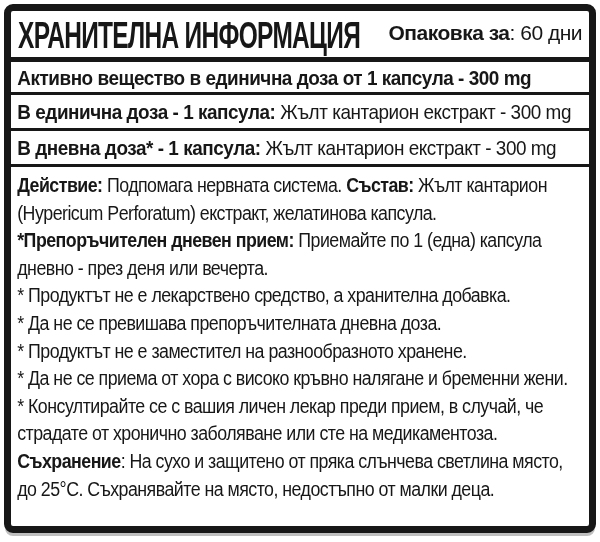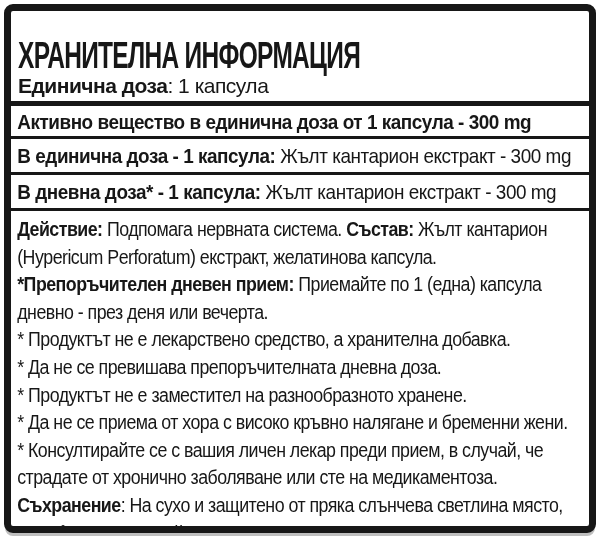--- a/index.html
+++ b/index.html
@@ -17,24 +17,23 @@
     width:592px;height:529px;
     box-sizing:border-box;
     border:7px solid #171717;
     border-radius:9px;
     background:#ffffff;
     box-shadow:0 4px 0 -1px #bfbfbf;
     overflow:hidden;
   }
   .header{
     display:flex;
-    justify-content:space-between;
+    justify-content:flex-end;
     align-items:flex-start;
     padding:7px 7px 3px 7px;
-    margin-top:20px;
   }
   .title{
     margin:0;
     font-size:36px;
     font-weight:700;
     letter-spacing:-1px;
     line-height:36px;
     white-space:nowrap;
     display:inline-block;
     transform:scaleX(.68);
@@ -84,23 +83,23 @@
   .para .b{font-weight:700;}
 </style>
 </head>
 <body>
 
 <div class="label-box">
 
   <div class="header">
     <div class="header-left">
       <h1 class="title">ХРАНИТЕЛНА ИНФОРМАЦИЯ</h1>
-      <div class="kv"><span class="b">Единична доза</span><span>: 1 капсула</span></div>
     </div>
     <div class="header-right">
+      <div class="kv"><span class="b">Опаковка за</span><span>: 60 дни</span></div>
     </div>
   </div>
 
   <div class="rule thick"></div>
 
   <div class="row active-row">Активно вещество в единична доза от 1 капсула - 300 mg</div>
 
   <div class="rule"></div>
 
   <div class="row dose-row"><span class="b">В единична доза - 1 капсула:</span><span> Жълт кантарион екстракт - 300 mg</span></div>

